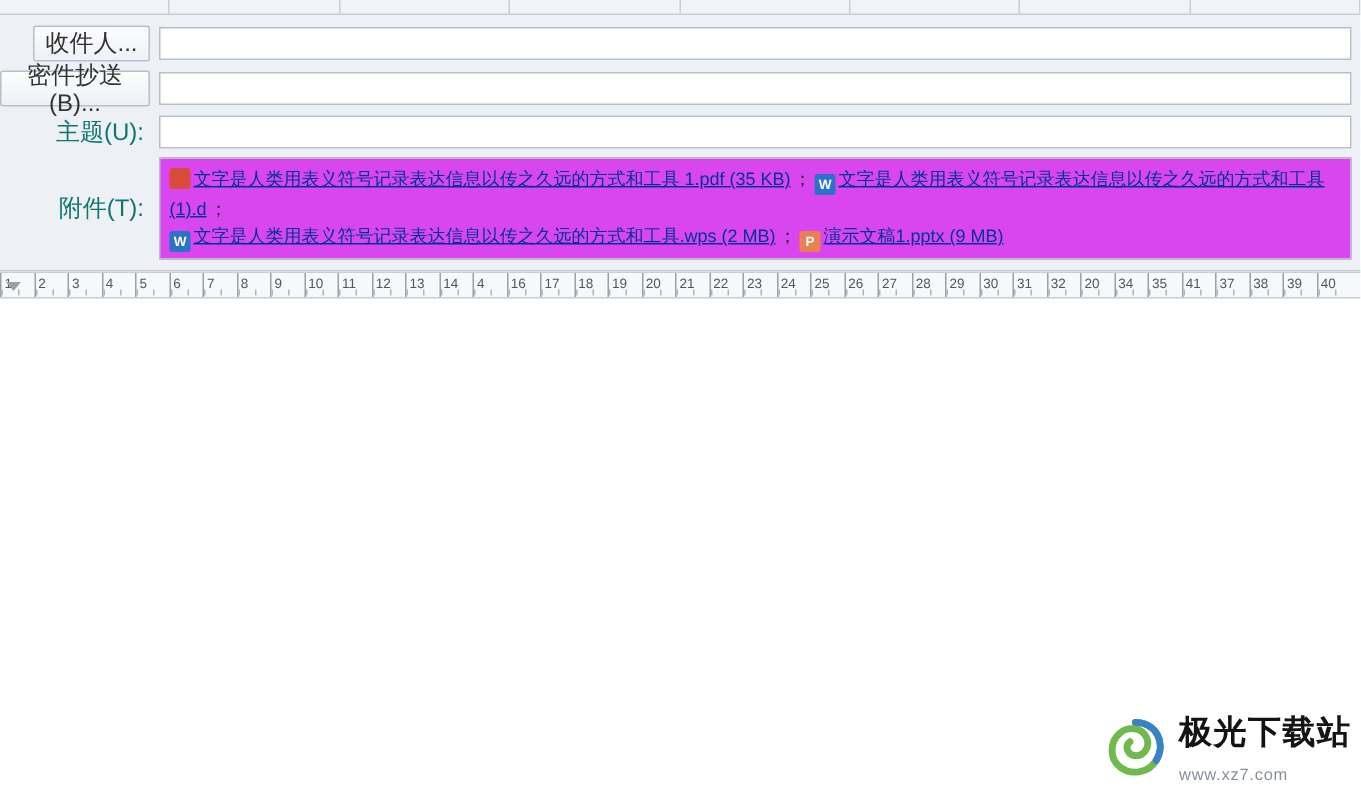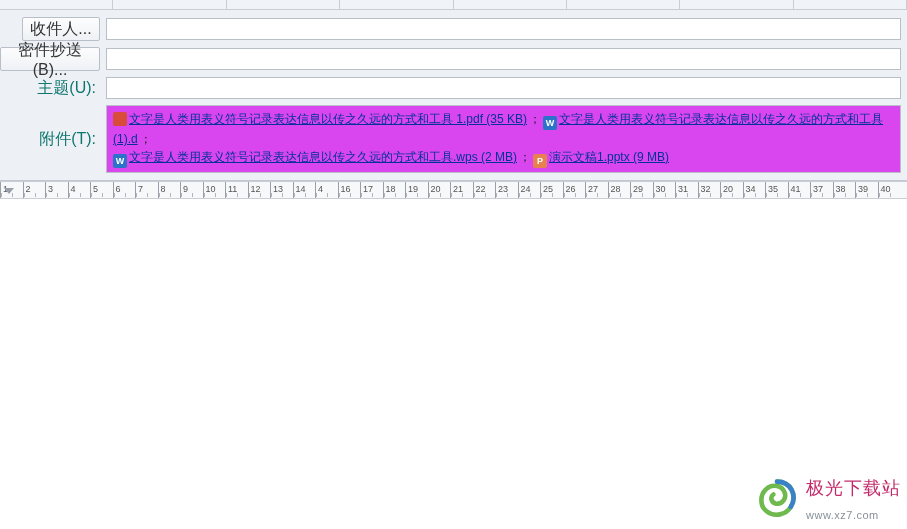--- a/index.html
+++ b/index.html
@@ -29,21 +29,21 @@
   .tick-major::before { left:11px; }
   .tick-label { position:absolute; top:2px; left:2px; color:#555; font-size:9px;}
   .indent-marker { position:absolute; left:4px; top:6px; width:10px; height:8px; }
   .indent-marker svg { display:block; }
   .body-area { position:relative; padding:14px 0 0 2px; }
   .typed-text { display:inline-block; background:#cfe3f7; color:#18386b; font-family:"SimSun","Microsoft YaHei"; font-size:20px; line-height:26px; padding:1px 2px 1px 0; }
   .typed-text .para-mark { color:#6a86b5; font-size:16px; padding-left:2px; }
   .watermark { position:absolute; right:6px; bottom:6px; display:flex; align-items:center; gap:6px; opacity:0.92; }
   .wm-swirl { width:46px; height:46px; }
   .wm-text { display:flex; flex-direction:column; line-height:1; }
-  .wm-cn { font-size:18px; color:#be185d; letter-spacing:1px;}
+  .wm-cn { font-size:22px; color:#000000; letter-spacing:1px;font-weight:bold;}
   .wm-url { font-size:11px; color:#7d8893; margin-top:13px; letter-spacing:0.5px;}
 </style>
 </head>
 <body>
 
 <div class="app">
 
   <div class="toolbar-strip">
     <div></div>
       <div></div>

